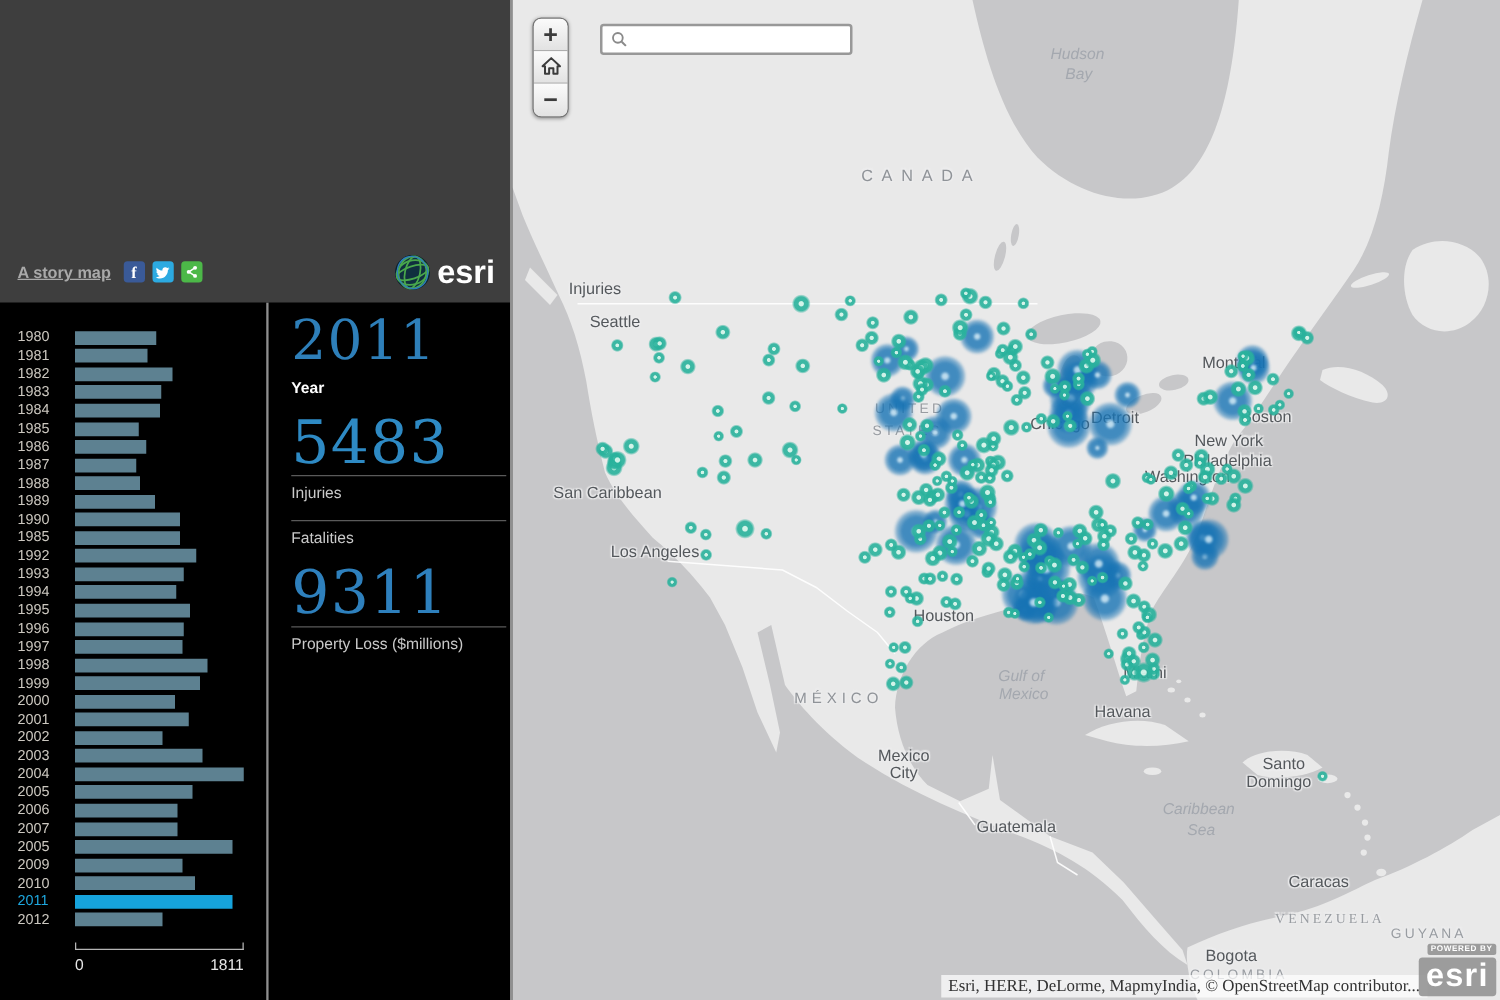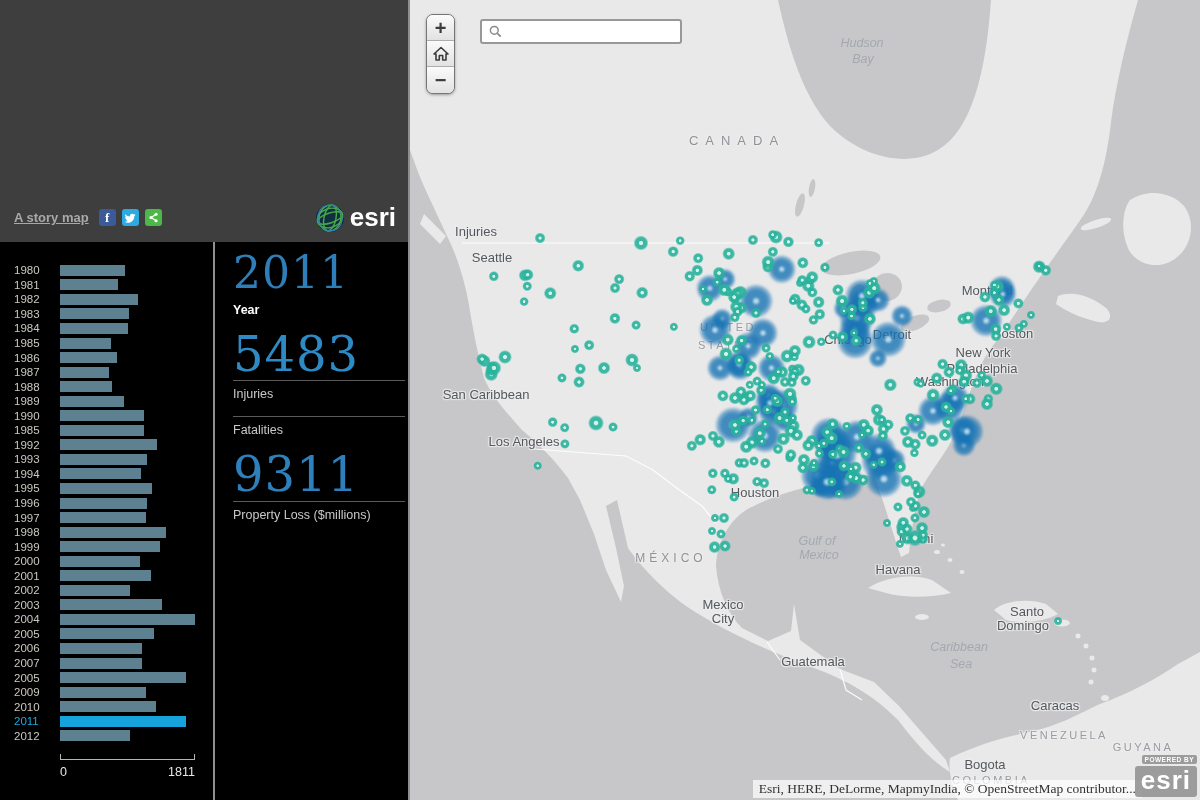--- a/index.html
+++ b/index.html
@@ -339,21 +339,21 @@
         <span class="mlabel city" style="left: 603px; top: 333px;">Boston</span>
         <span class="mlabel city" style="left: 573px; top: 352px;">New York</span>
         <span class="mlabel city" style="left: 572px; top: 368px;">Philadelphia</span>
         <span class="mlabel city" style="left: 540px; top: 381px;">Washington</span>
         <span class="mlabel city" style="left: 482px; top: 334px;">Detroit</span>
         <span class="mlabel city" style="left: 438px; top: 339px;">Chicago</span>
         <span class="mlabel countrybig" style="left: 327px; top: 140px;">CANADA</span>
         <span class="mlabel country" style="left: 261px; top: 558px;">MÉXICO</span>
         <span class="mlabel countrysm" style="left: 318px; top: 327px;">UNITED</span>
         <span class="mlabel countrysm" style="left: 316px; top: 345px;">STATES</span>
-        <span class="mlabel countrysm" style="left: 654px; top: 735px;">VENEZUELA</span>
+        <span class="mlabel countrysm" style="left: 654px; top: 735px; font-family: Liberation Serif, serif;">VENEZUELA</span>
         <span class="mlabel countrysm" style="left: 733px; top: 747px;">GUYANA</span>
         <span class="mlabel countrysm" style="left: 581px; top: 780px;">COLOMBIA</span>
         <span class="mlabel water" style="left: 452px; top: 43px;">Hudson</span>
         <span class="mlabel water" style="left: 453px; top: 59px;">Bay</span>
         <span class="mlabel water" style="left: 407px; top: 541px;">Gulf of</span>
         <span class="mlabel water" style="left: 409px; top: 555px;">Mexico</span>
         <span class="mlabel water" style="left: 549px; top: 647px;">Caribbean</span>
         <span class="mlabel water" style="left: 551px; top: 664px;">Sea</span>
       </div>
     <div class="markers" id="markers">

